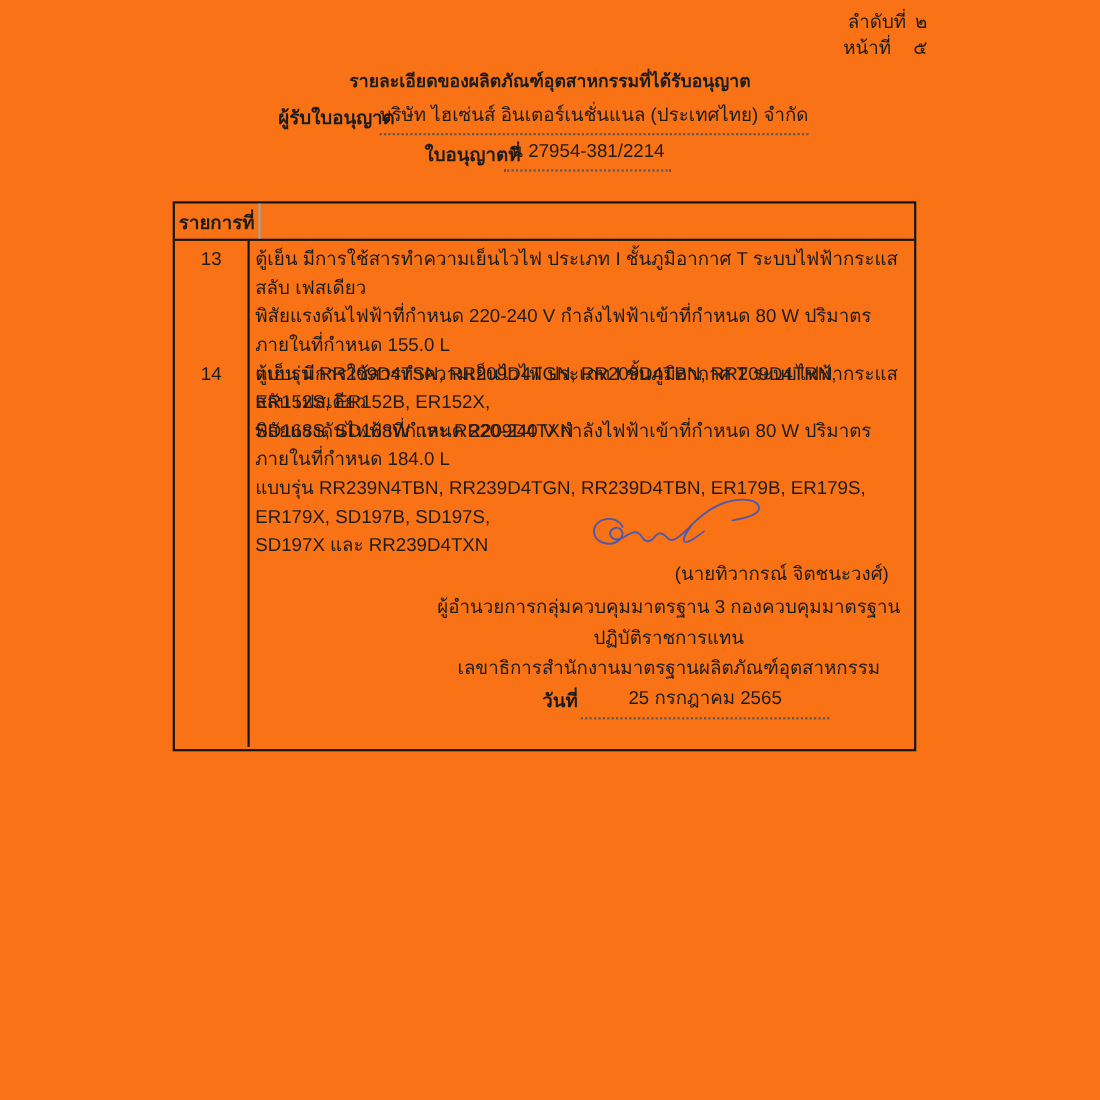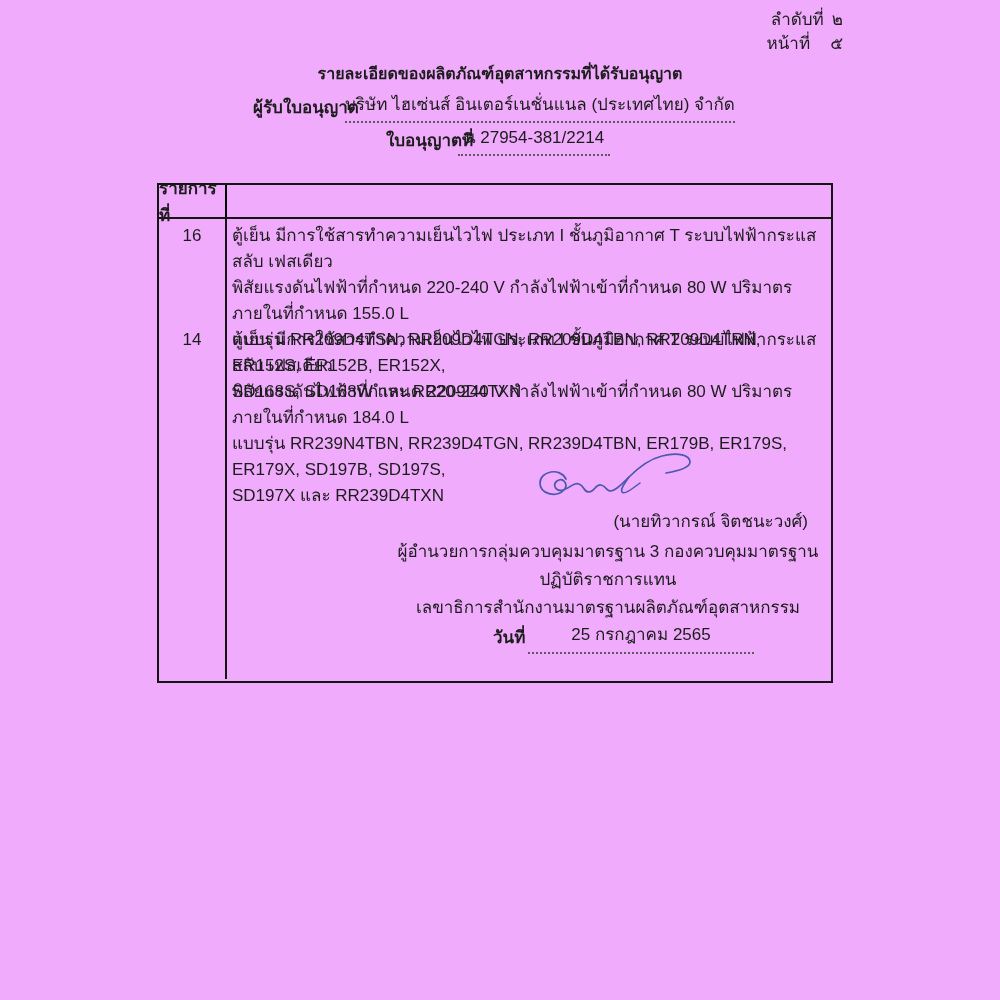--- a/index.html
+++ b/index.html
@@ -1,38 +1,38 @@
 <!DOCTYPE html>
 <html><head>
 <meta charset="utf-8">
 <style>
   * { margin:0; padding:0; box-sizing:border-box; }
   html,body { background:#ffffff; }
   body { font-family:"Liberation Sans","DejaVu Sans",sans-serif; color:#1c1c1c; }
-  .sheet { position:relative; width:1000px; height:1000px; background:#f0abfc; overflow:hidden; font-size:17px; }
+  .sheet { position:relative; width:1000px; height:1000px; background:#f97316; overflow:hidden; font-size:17px; }
 
   
   .corner { position:absolute; top:8px; right:157px; text-align:right; line-height:24px; font-size:17px; }
   .corner .num { margin-left:8px; }
   .corner .num-wide { margin-left:20px; }
 
   
   .doc-title { position:absolute; top:61px; left:0; width:1000px; text-align:center; font-weight:600; font-size:16px; }
   .lbl { font-weight:700; }
   .licensee-label { position:absolute; top:93px; left:253px; }
   .licensee-value { position:absolute; top:90px; left:345px; width:390px; text-align:center;
                     border-bottom:2px dotted #5a5a5a; padding-bottom:4px; }
   .licenseno-label { position:absolute; top:126px; left:386px; }
   .licenseno-value { position:absolute; top:123px; left:458px; width:152px; text-align:center;
                      border-bottom:2px dotted #5a5a5a; padding-bottom:4px; }
 
   
   .tbl { position:absolute; left:157px; top:183px; width:676px; height:500px; border:2px solid #151515; }
   .tbl-head { display:flex; height:34px; border-bottom:2px solid #151515; font-weight:700; }
-  .tbl-head .c1 { width:68px; border-right:2px solid #000000; display:flex; align-items:center; justify-content:center; }
+  .tbl-head .c1 { width:78px; border-right:2px solid #a3a3a3; display:flex; align-items:center; justify-content:center; }
   .tbl-head .c2 { flex:1; display:flex; align-items:center; justify-content:center; }
   .tbl-body { display:flex; height:460px; }
   .tbl-body .c1 { width:68px; border-right:2px solid #151515; position:relative; }
   .tbl-body .c2 { flex:1; position:relative; }
   .row-no { position:absolute; width:100%; text-align:center; line-height:26px; }
   .row-no.n13 { top:4px; }
   .row-no.n14 { top:108px; }
   .item { position:absolute; left:5px; right:4px; line-height:26px; }
   .item.i13 { top:4px; }
   .item.i14 { top:108px; }
@@ -62,21 +62,21 @@
 
   <div class="licenseno-label lbl">ใบอนุญาตที่</div>
   <div class="licenseno-value">น 27954-381/2214</div>
 
   <div class="tbl">
     <div class="tbl-head">
       <div class="c1">รายการที่</div>
     </div>
     <div class="tbl-body">
       <div class="c1">
-        <div class="row-no n13">16</div>
+        <div class="row-no n13">13</div>
         <div class="row-no n14">14</div>
       </div>
       <div class="c2">
 
         <div class="item i13">
           <div>ตู้เย็น มีการใช้สารทำความเย็นไวไฟ ประเภท I ชั้นภูมิอากาศ T ระบบไฟฟ้ากระแสสลับ เฟสเดียว</div>
           <div>พิสัยแรงดันไฟฟ้าที่กำหนด 220-240 V กำลังไฟฟ้าเข้าที่กำหนด 80 W ปริมาตรภายในที่กำหนด 155.0 L</div>
           <div>แบบรุ่น RR209D4TSN, RR209D4TGN, RR209D4TBN, RR209D4TRN, ER152S, ER152B, ER152X,</div>
           <div>SD168S, SD168W และ RR209D4TXN</div>
         </div>

